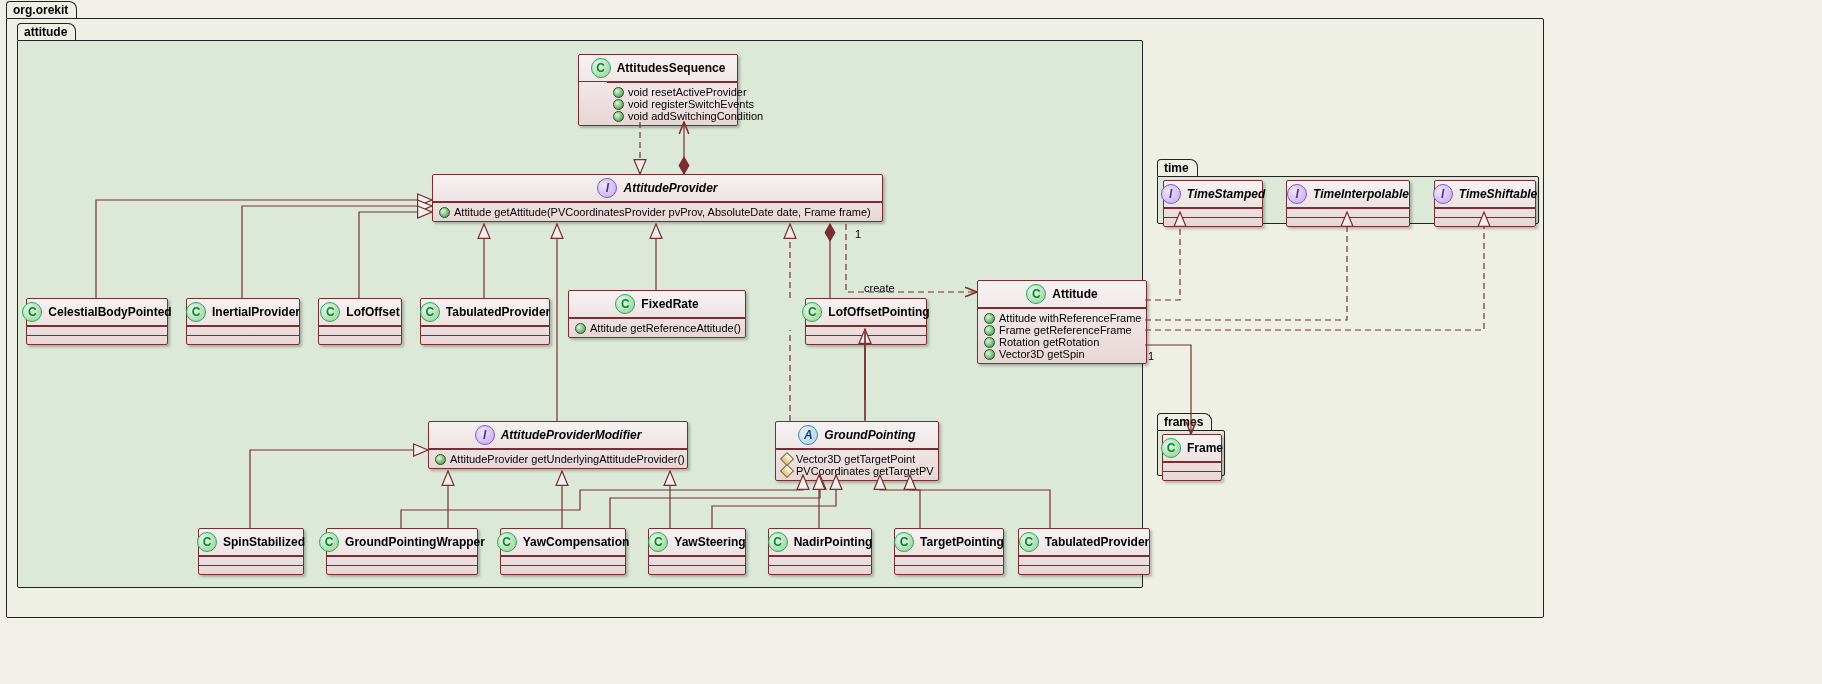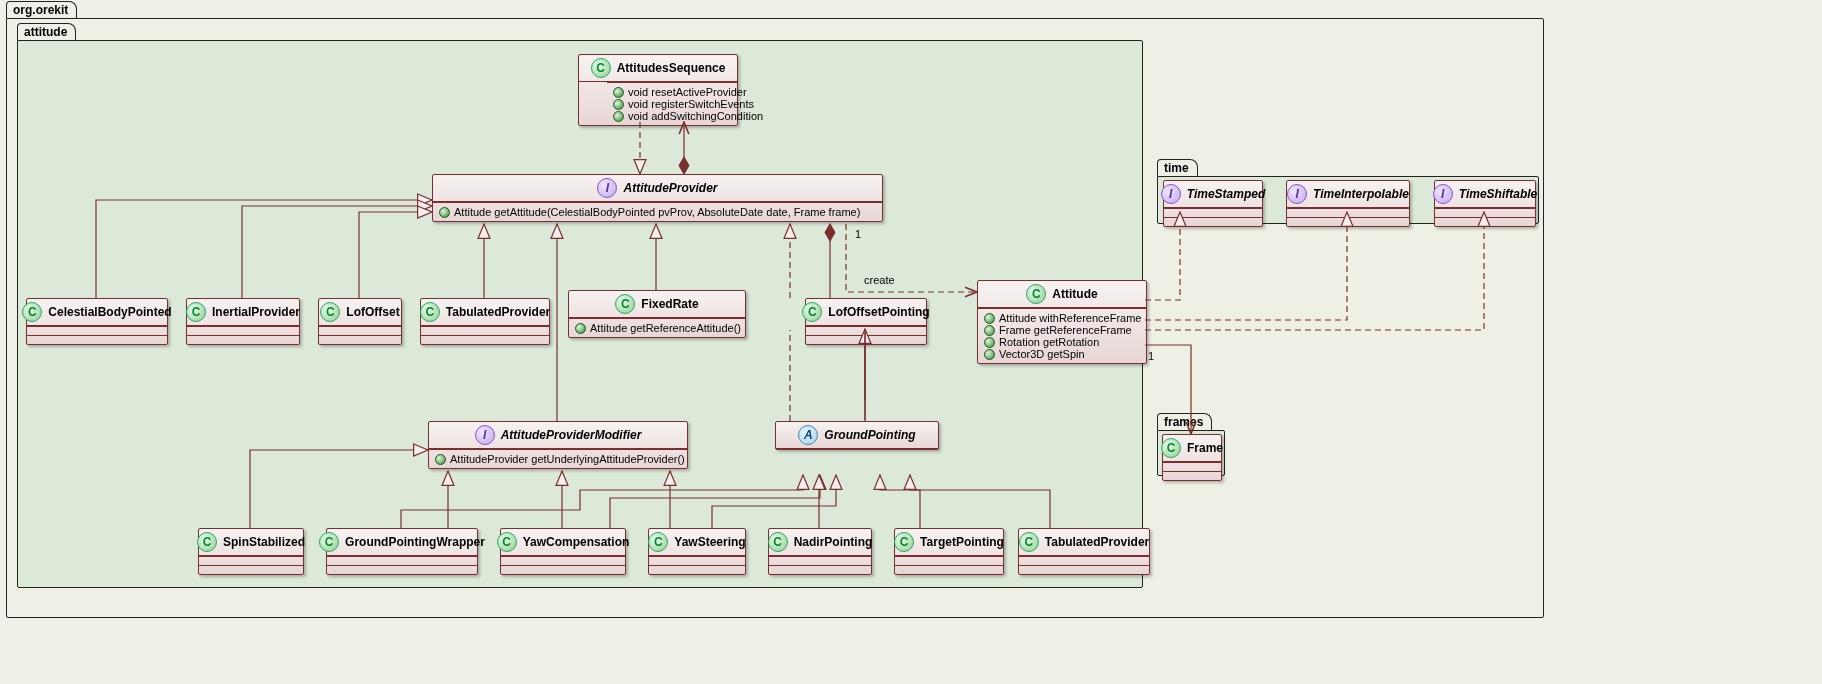--- a/index.html
+++ b/index.html
@@ -115,21 +115,21 @@
       </div>
     </div>
     <div class="node" style="left: 432px; top: 174px; width: 449px;">
       <div class="node-header">
         <span class="stereo-circle stereo-I">I</span>
         <span class="italic">AttitudeProvider</span>
       </div>
       <div class="node-compartment" style="border-top: 1px solid rgb(122, 46, 46);">
         <div class="member">
           <span class="vis"></span>
-          <span>Attitude getAttitude(CelestialBodyPointed pvProv, AbsoluteDate date, Frame frame)</span>
+          <span>Attitude getAttitude(PVCoordinatesProvider pvProv, AbsoluteDate date, Frame frame)</span>
         </div>
       </div>
     </div>
     <div class="node" style="left: 26px; top: 298px; width: 140px;">
       <div class="node-header">
         <span class="stereo-circle stereo-C">C</span>
         <span>CelestialBodyPointed</span>
       </div>
       <div class="node-compartment"></div>
       <div class="node-compartment"></div>
@@ -212,20 +212,30 @@
           <span class="vis"></span>
           <span>AttitudeProvider getUnderlyingAttitudeProvider()</span>
         </div>
       </div>
     </div>
     <div class="node" style="left: 775px; top: 421px; width: 162px;">
       <div class="node-header">
         <span class="stereo-circle stereo-A">A</span>
         <span class="italic">GroundPointing</span>
       </div>
+      <div class="node-compartment" style="border-top: 1px solid rgb(122, 46, 46);">
+        <div class="member">
+          <span class="vis diamond"></span>
+          <span>Vector3D getTargetPoint</span>
+        </div>
+        <div class="member">
+          <span class="vis diamond"></span>
+          <span>PVCoordinates getTargetPV</span>
+        </div>
+      </div>
     </div>
     <div class="node" style="left: 198px; top: 528px; width: 104px;">
       <div class="node-header">
         <span class="stereo-circle stereo-C">C</span>
         <span>SpinStabilized</span>
       </div>
       <div class="node-compartment"></div>
       <div class="node-compartment"></div>
     </div>
     <div class="node" style="left: 326px; top: 528px; width: 150px;">
@@ -301,21 +311,21 @@
       <div class="node-compartment"></div>
     </div>
     <div class="node" style="left: 1162px; top: 434px; width: 58px;">
       <div class="node-header">
         <span class="stereo-circle stereo-C">C</span>
         <span>Frame</span>
       </div>
       <div class="node-compartment"></div>
       <div class="node-compartment"></div>
     </div>
-    <div class="lbl" style="left: 864px; top: 274px;">create</div>
+    <div class="lbl" style="left: 864px; top: 282px;">create</div>
     <div class="lbl" style="left: 855px; top: 228px;">1</div>
     <div class="lbl" style="left: 1148px; top: 350px;">1</div>
     <svg class="lines" width="1550" height="620">
 <defs>
  <marker id="tri" markerWidth="14" markerHeight="12" refX="13" refY="6" orient="auto">
    <path d="M1,1 L13,6 L1,11 Z" fill="#f5eeee" stroke="#7a2e2e" stroke-width="1"></path>
  </marker>
  <marker id="arrow" markerWidth="12" markerHeight="10" refX="11" refY="5" orient="auto">
    <path d="M1,1 L11,5 L1,9" fill="none" stroke="#7a2e2e" stroke-width="1.3"></path>
  </marker>

